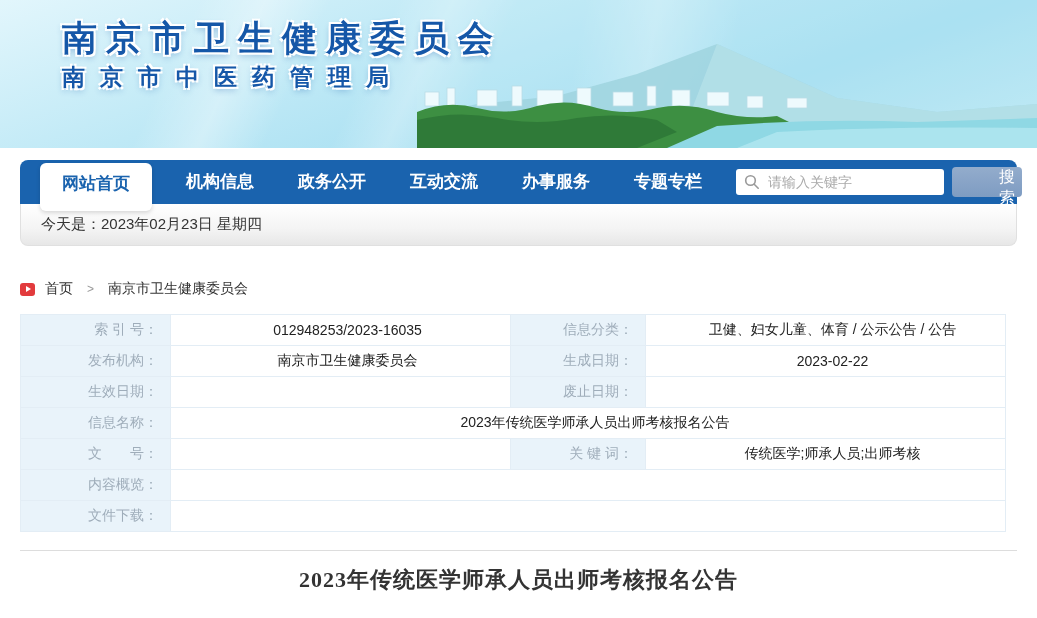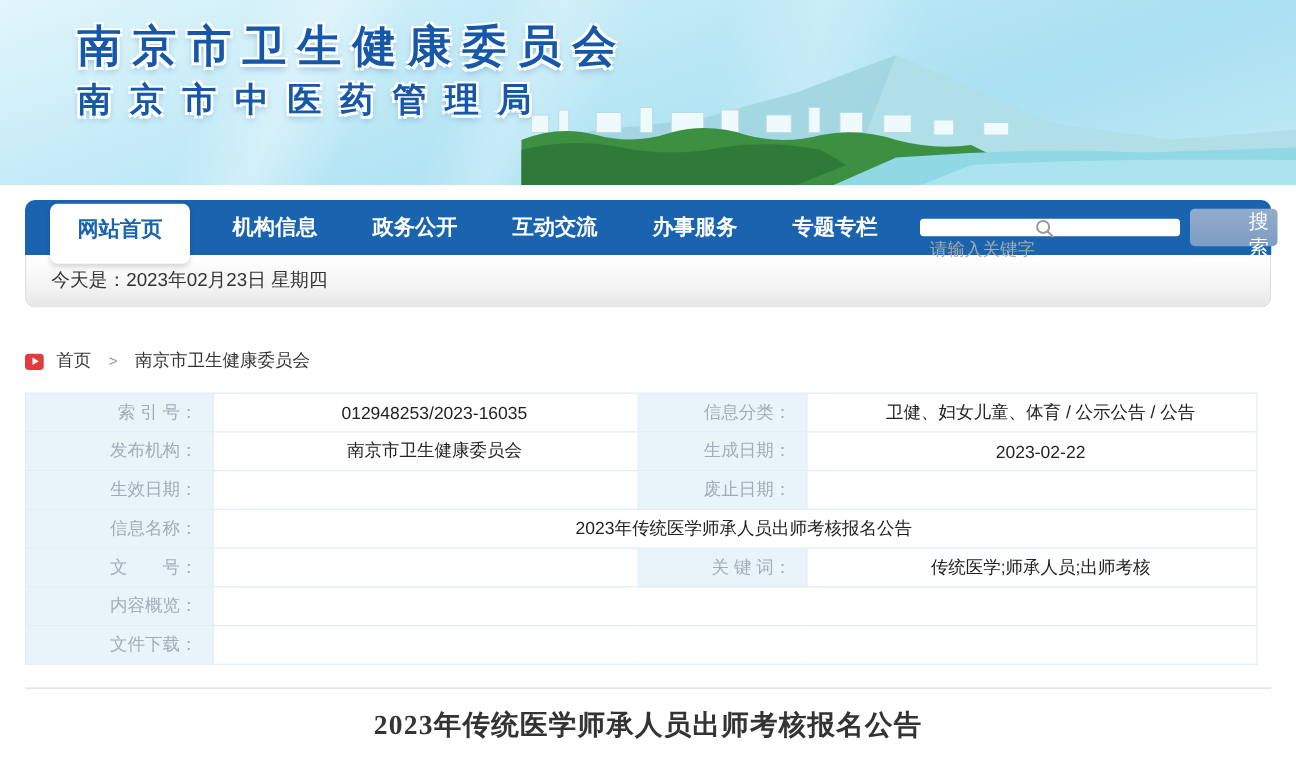--- a/index.html
+++ b/index.html
@@ -13,36 +13,36 @@
     background:
       linear-gradient(115deg, rgba(255,255,255,.0) 18%, rgba(255,255,255,.35) 24%, rgba(255,255,255,0) 30%),
       linear-gradient(115deg, rgba(255,255,255,.0) 36%, rgba(255,255,255,.28) 41%, rgba(255,255,255,0) 47%),
       linear-gradient(100deg, rgba(255,255,255,.0) 55%, rgba(255,255,255,.30) 62%, rgba(255,255,255,0) 70%); }
   .banner svg.scene { position:absolute; right:0; bottom:0; }
   .org-lines { position:absolute; left:62px; top:14px; z-index:3; }
   .org-line { display:block; font-weight:bold; color:#1557a8; line-height:1.38;
     text-shadow:-2px -2px 0 #fff, 2px -2px 0 #fff, -2px 2px 0 #fff, 2px 2px 0 #fff,
                 0 3px 6px rgba(21,87,168,.45); }
   .org-line.l1 { font-size:35px; letter-spacing:9px; }
-  .org-line.l2 { font-size:27px; letter-spacing:15px; }
+  .org-line.l2 { font-size:23px; letter-spacing:15px; }
 
   
   .main { width:997px; margin:12px 20px; }
 
   
   .nav { position:relative; display:flex; align-items:flex-start; height:44px;
     background:#1a63ae; border-radius:8px 8px 0 0; margin-top:2px; padding:0 12px 0 20px; }
   .tab { font-size:17px; font-weight:bold; color:#fff; line-height:44px;
     padding:0 10px; margin-right:24px; cursor:pointer; white-space:nowrap; }
   .tab.active { position:relative; z-index:2; background:#fff; color:#1a63ae;
     border-radius:6px; line-height:42px; height:48px; margin-top:3px; padding:0 22px;
     box-shadow:0 2px 4px rgba(0,0,0,.15); }
   .searcharea { margin-left:auto; display:flex; align-items:center; gap:8px; margin-top:7px; }
-  .search-box { display:flex; align-items:center; width:208px; height:14px;
-    background:#fff; border-radius:3px; padding:0 8px;flex-direction:column; }
+  .search-box { display:flex; align-items:center; width:208px; height:26px;
+    background:#fff; border-radius:3px; padding:0 8px; }
   .search-box svg { flex:0 0 auto; margin-right:8px; }
   .search-box input { border:none; outline:none; width:100%; font-size:14px; color:#333;
     font-family:"Liberation Sans",sans-serif; background:transparent; }
   .search-box input::placeholder { color:#aaa; }
   .search-btn { width:70px; height:30px; border:none; border-radius:4px; cursor:pointer;
     background:linear-gradient(180deg,#93accc 0%,#7e9cc2 100%); color:#fff;
     font-size:16px; font-family:"Liberation Sans",sans-serif; letter-spacing:2px;padding-left:42px; }
 
   
   .datebar { height:42px; background:linear-gradient(180deg,#ffffff 0%,#f4f4f4 60%,#e7e7e7 100%);

